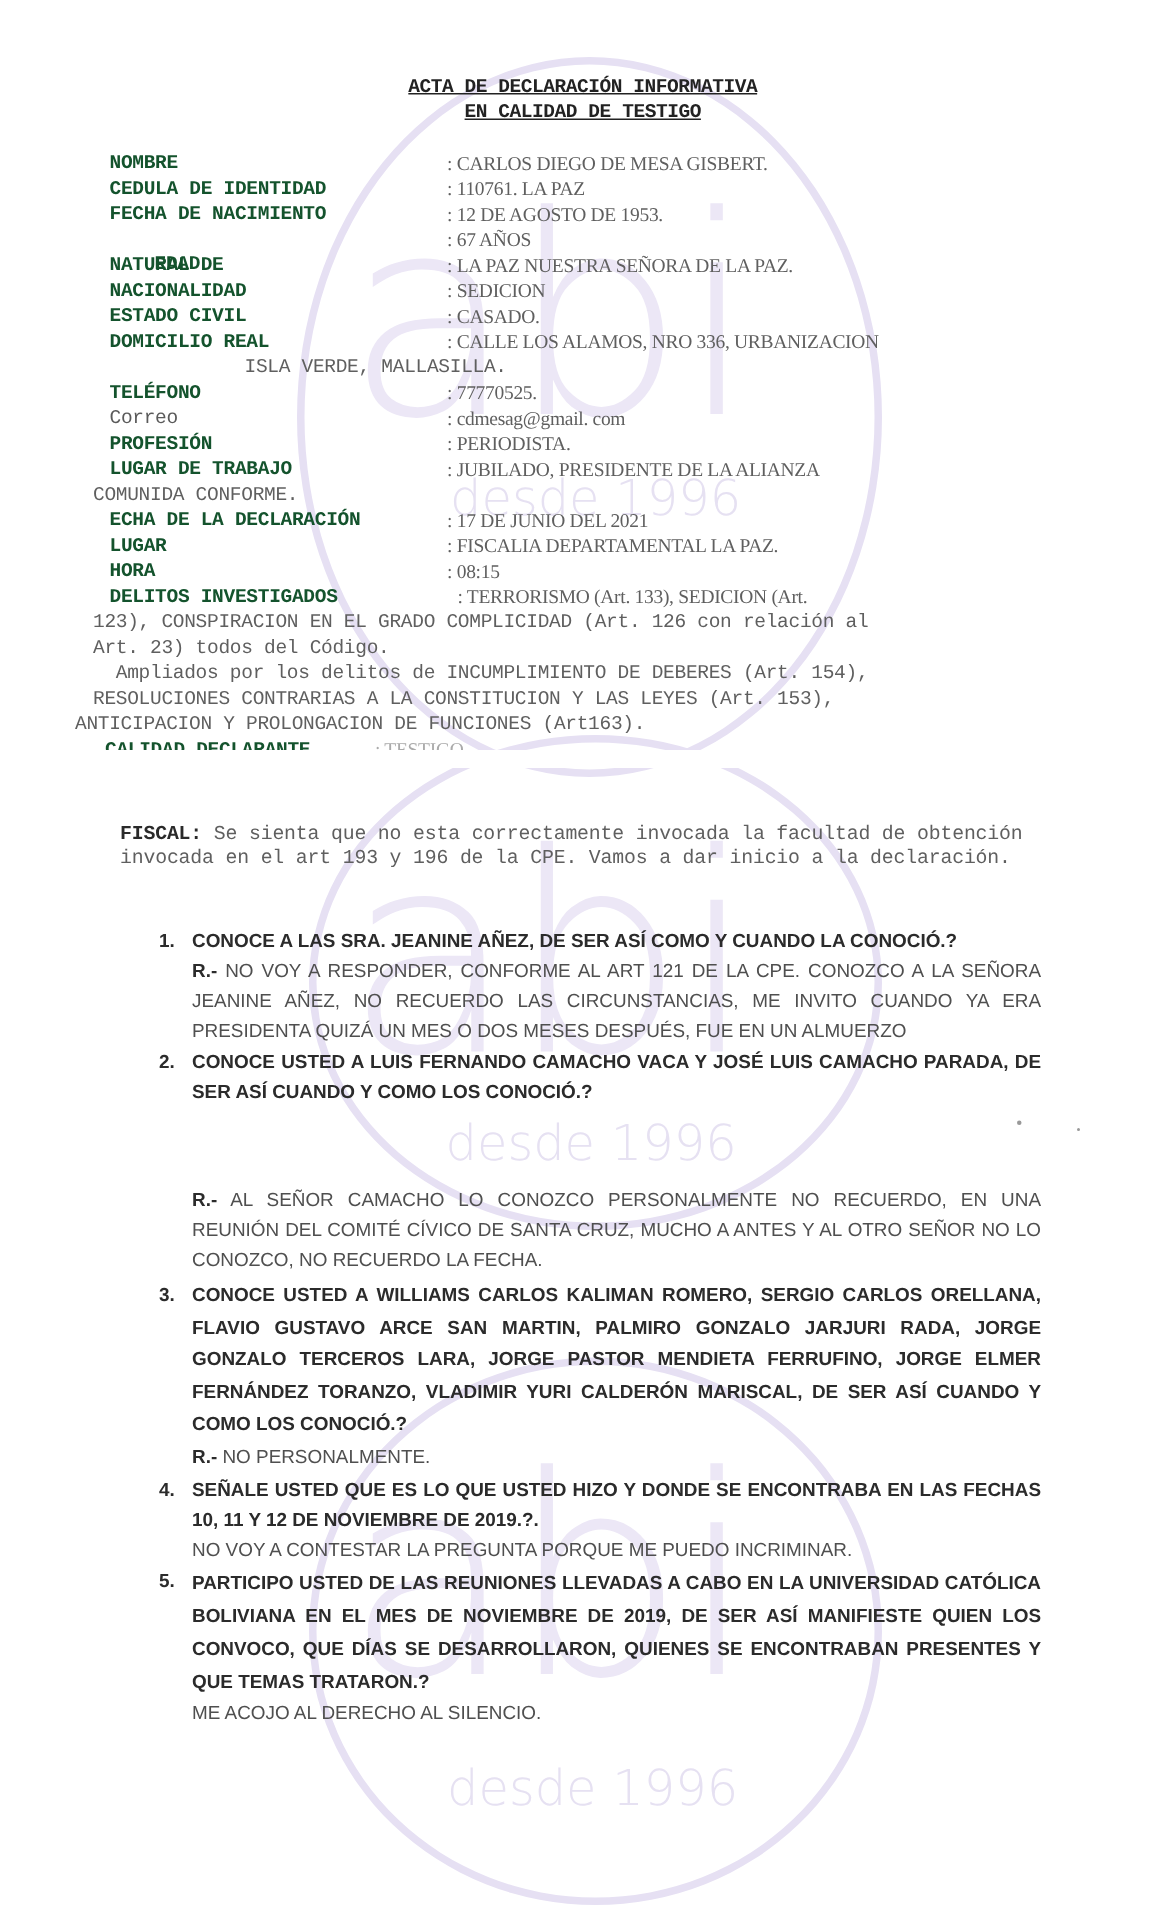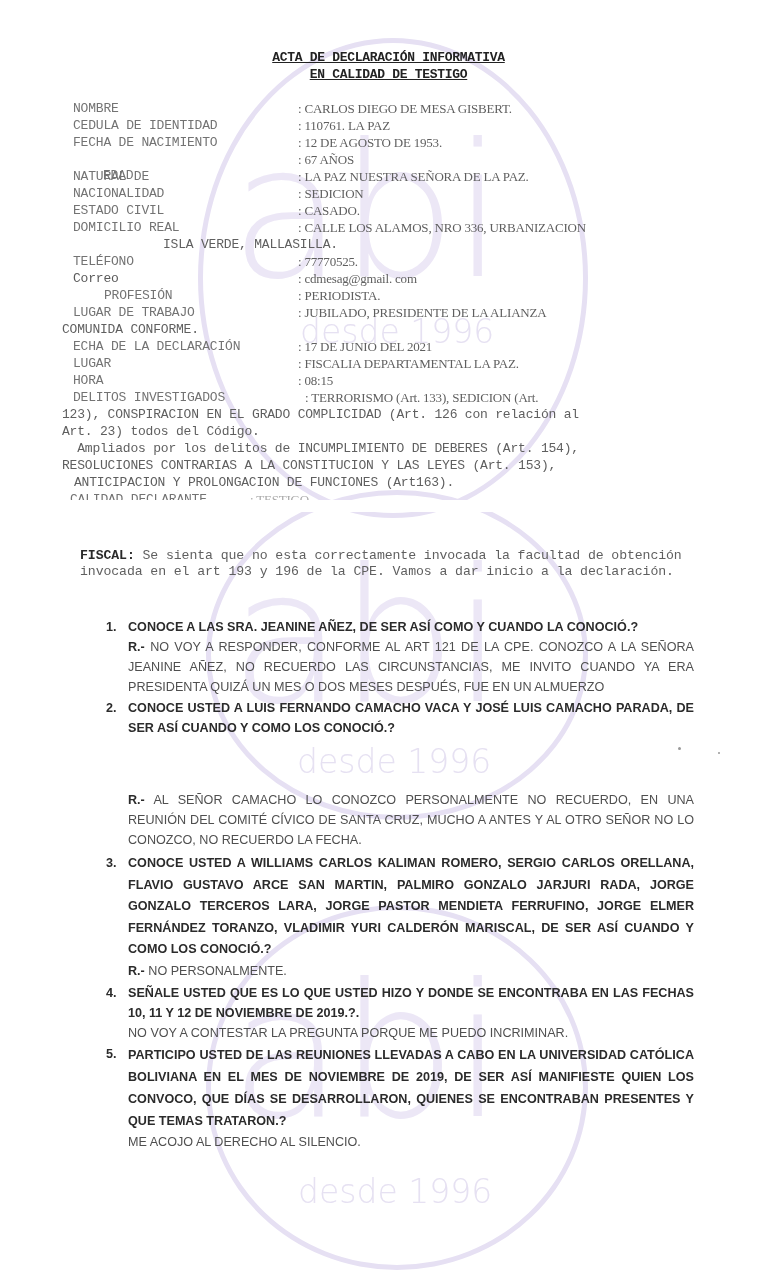--- a/index.html
+++ b/index.html
@@ -19,21 +19,21 @@
   }
   .wm-desde {
     position: absolute; font-family: "DejaVu Sans", sans-serif; color: #e6e1f2;
     font-size: 33px; font-weight: 300; line-height: 1;
   }
   .title {
     position: absolute; left: 0; width: 777px; text-align: center;
     font-family: "Liberation Mono", monospace; font-weight: bold; font-size: 13px;
     color: #222; text-decoration: underline; letter-spacing: -0.3px;
   }
-  .lbl { position: absolute; font-weight: normal; color: #737373; font-family: "Liberation Mono", monospace; font-size: 13px; letter-spacing: -0.2px; white-space: nowrap; }
+  .lbl { position: absolute; font-weight: bold; color: #14532d; font-family: "Liberation Mono", monospace; font-size: 13px; letter-spacing: -0.2px; white-space: nowrap; }
   .lbl.normal { font-weight: normal; color: #5a5a5a; }
   .val { position: absolute; font-family: Liberation Serif, serif; font-size: 13px; color: #5f5f5f; white-space: nowrap; letter-spacing: -0.2px; }
   .cont { position: absolute; font-family: "Liberation Mono", monospace; font-size: 13px; color: #5f5f5f; white-space: nowrap; letter-spacing: -0.2px; }
   .cutoff { position: absolute; left: 0; top: 500px; width: 777px; height: 12px; background: #fff; }
   .fiscal { position: absolute; left: 80px; top: 548px; width: 620px; font-family: "Liberation Mono", monospace; font-size: 13.2px; line-height: 16px; color: #5f5f5f; letter-spacing: -0.1px; }
   .fiscal b { color: #2a2a2a; }
   
   .q { position: absolute; font-family: "Liberation Sans", "DejaVu Sans", sans-serif; font-size: 12.6px; line-height: 20px; color: #2b2b2b; }
   .q .num { position: absolute; left: -22px; top: 0; font-weight: bold; }
   .q .qtext { font-weight: bold; text-align: justify; }
@@ -91,21 +91,21 @@
     <div class="lbl" style="left:73px;top:220px;">DOMICILIO REAL</div>
     <div class="val" style="left:298px;top:220px;">: CALLE LOS ALAMOS, NRO 336, URBANIZACION</div>
     <div class="cont" style="left:163px;top:237px;">ISLA VERDE, MALLASILLA.</div>
 
     <div class="lbl" style="left:73px;top:254px;">TELÉFONO</div>
     <div class="val" style="left:298px;top:254px;">: 77770525.</div>
 
     <div class="lbl normal" style="left:73px;top:271px;">Correo</div>
     <div class="val" style="left:298px;top:271px;">: cdmesag@gmail. com</div>
 
-    <div class="lbl" style="left:73px;top:288px;margin-left:31px;">PROFESIÓN</div>
+    <div class="lbl" style="left:73px;top:288px;">PROFESIÓN</div>
     <div class="val" style="left:298px;top:288px;">: PERIODISTA.</div>
 
     <div class="lbl" style="left:73px;top:305px;">LUGAR DE TRABAJO</div>
     <div class="val" style="left:298px;top:305px;">:  JUBILADO,  PRESIDENTE  DE  LA  ALIANZA</div>
     <div class="cont" style="left:62px;top:322px;">COMUNIDA CONFORME.</div>
 
     <div class="lbl" style="left:73px;top:339px;">ECHA DE LA DECLARACIÓN</div>
     <div class="val" style="left:298px;top:339px;">: 17 DE JUNIO DEL 2021</div>
 
     <div class="lbl" style="left:73px;top:356px;">LUGAR</div>
@@ -114,21 +114,21 @@
     <div class="lbl" style="left:73px;top:373px;">HORA</div>
     <div class="val" style="left:298px;top:373px;">: 08:15</div>
 
     <div class="lbl" style="left:73px;top:390px;">DELITOS INVESTIGADOS</div>
     <div class="val" style="left:305px;top:390px;">: TERRORISMO (Art. 133), SEDICION (Art.</div>
     <div class="cont" style="left:62px;top:407px;">123), CONSPIRACION EN EL GRADO COMPLICIDAD (Art. 126 con relación al</div>
     <div class="cont" style="left:62px;top:424px;">Art. 23) todos del Código.</div>
 
     <div class="cont" style="left:62px;top:441px;white-space:pre;">  Ampliados por los delitos de INCUMPLIMIENTO DE DEBERES (Art. 154),</div>
     <div class="cont" style="left:62px;top:458px;">RESOLUCIONES CONTRARIAS A LA CONSTITUCION Y LAS LEYES (Art. 153),</div>
-    <div class="cont" style="left:74px;top:475px;">ANTICIPACION Y PROLONGACION DE FUNCIONES (Art163).</div>
+    <div class="cont" style="left:50px;top:475px;">ANTICIPACION Y PROLONGACION DE FUNCIONES (Art163).</div>
 
     <div class="lbl" style="left:70px;top:492px;">CALIDAD DECLARANTE</div>
     <div class="val" style="left:250px;top:492px;color:#aaa;">: TESTIGO</div>
   </div>
   <div class="cutoff"></div>
 
   <div class="fiscal"><b>FISCAL:</b><span> Se sienta que no esta correctamente invocada la facultad de obtención invocada en el art 193 y 196 de la CPE. Vamos a dar inicio a la declaración.</span></div>
 
   <div class="q" style="left:128px;top:617px;width:566px;">
     <span class="num">1.</span>

